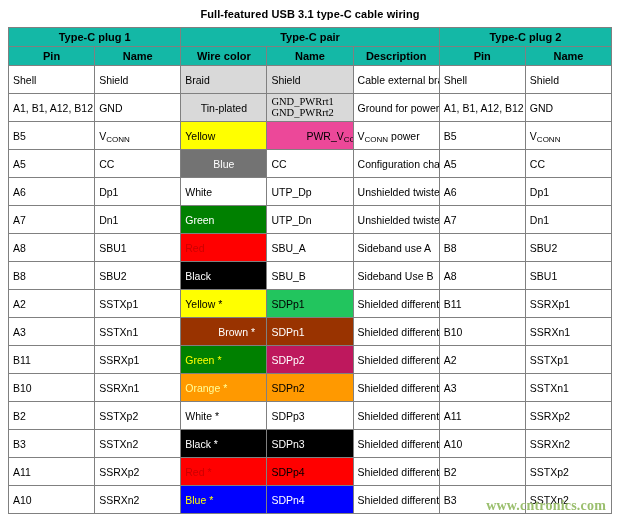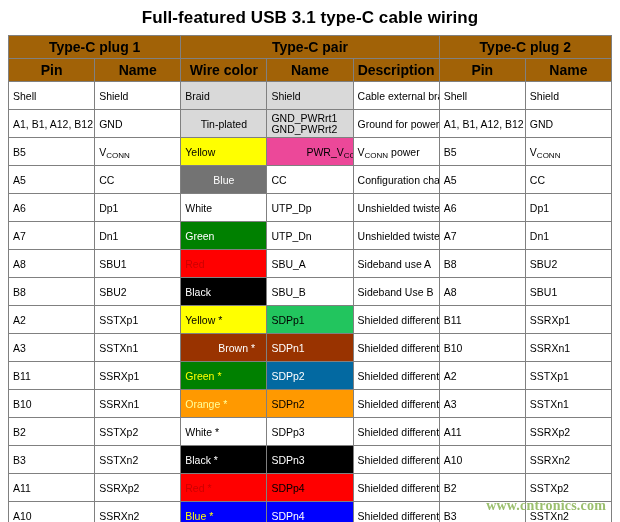--- a/index.html
+++ b/index.html
@@ -13,53 +13,53 @@
   }
   #page{
     width:620px;height:522px;
     position:relative;
     box-sizing:border-box;
     padding:6px 8px 0 8px;
   }
   .title{
     text-align:center;
     font-weight:bold;
-    font-size:17px;
+    font-size:11px;
     margin:2px 0 7px 0;
     letter-spacing:0.1px;
   }
   table{
     border-collapse:collapse;
     width:604px;
     table-layout:fixed;
   }
   td,th{
     border:1px solid #808080;
     padding:3px 4px;
     font-size:10.5px;
     vertical-align:middle;
     overflow:hidden;
     white-space:nowrap;
   }
   thead th{
     font-weight:bold;
     text-align:center;
-    background:#a16207;
-    font-size:14px;
+    background:#14b8a6;
+    font-size:11px;
   }
   .grp{height:19px;}
   .sub{height:19px;}
   tbody td{height:21px;}
   .l{text-align:left;}
   sub{font-size:8px;vertical-align:baseline;position:relative;top:2px;}
   .two-line{
     line-height:1.0;
     white-space:normal;
   }
-  .two-line span{display:block;}
+  .two-line span{display:block;font-family:Liberation Serif, serif;}
   tbody tr td:nth-child(1){width:84px;}
   tbody tr td:nth-child(2){width:52px;}
   tbody tr td:nth-child(3){width:63px;}
   tbody tr td:nth-child(4){width:68px;}
   tbody tr td:nth-child(5){width:182px;}
   tbody tr td:nth-child(6){width:92px;}
   tbody tr td:nth-child(7){width:55px;}
   .wm{
     position:absolute;
     right:14px;
@@ -186,21 +186,21 @@
           <td class="l" style="background: rgb(153, 51, 0); color: rgb(255, 255, 255); padding-left: 37px;">Brown *</td>
           <td class="l" style="background: rgb(153, 51, 0); color: rgb(255, 255, 255);">SDPn1</td>
           <td class="l">Shielded differential pair #1, negative</td>
           <td class="l">B10</td>
           <td class="l">SSRXn1</td>
         </tr>
         <tr>
           <td class="l">B11</td>
           <td class="l">SSRXp1</td>
           <td class="l" style="background: rgb(0, 128, 0); color: rgb(255, 255, 0);">Green *</td>
-          <td class="l" style="background: #0369a1; color: rgb(255, 255, 255);">SDPp2</td>
+          <td class="l" style="background: #be185d; color: rgb(255, 255, 255);">SDPp2</td>
           <td class="l">Shielded differential pair #2, positive</td>
           <td class="l">A2</td>
           <td class="l">SSTXp1</td>
         </tr>
         <tr>
           <td class="l">B10</td>
           <td class="l">SSRXn1</td>
           <td class="l" style="background: rgb(255, 153, 0); color: rgb(255, 255, 153); margin-top: 23px;">Orange *</td>
           <td class="l" style="background: rgb(255, 153, 0); color: rgb(0, 0, 0);">SDPn2</td>
           <td class="l">Shielded differential pair #2, negative</td>

